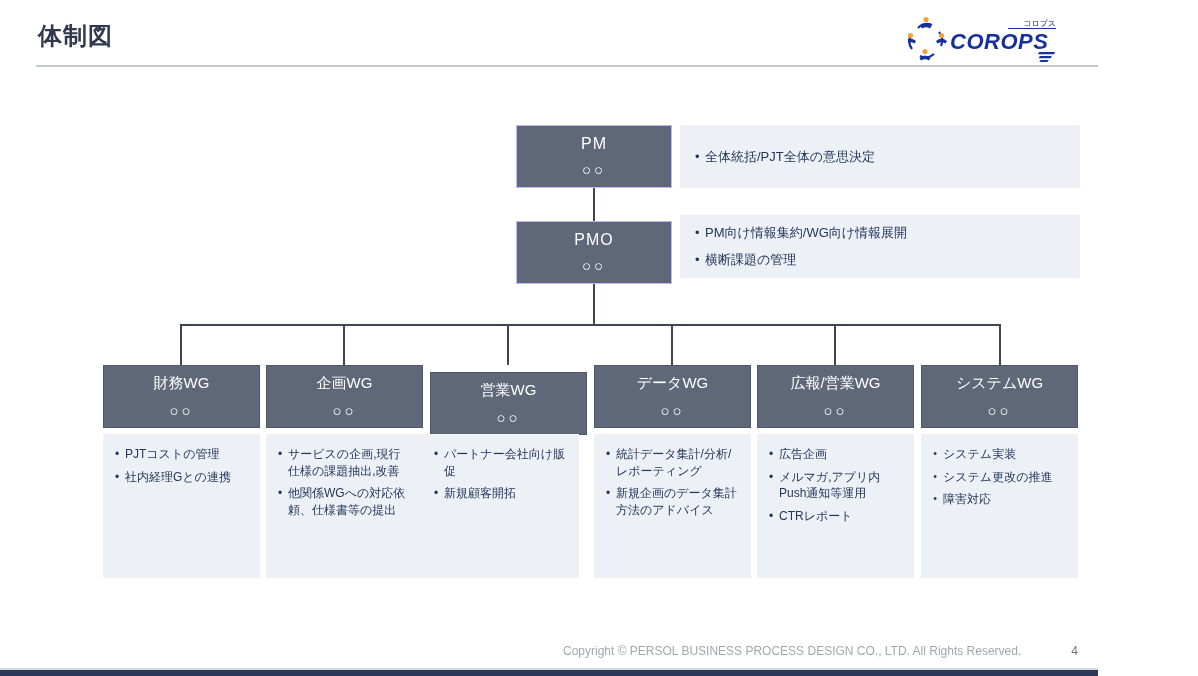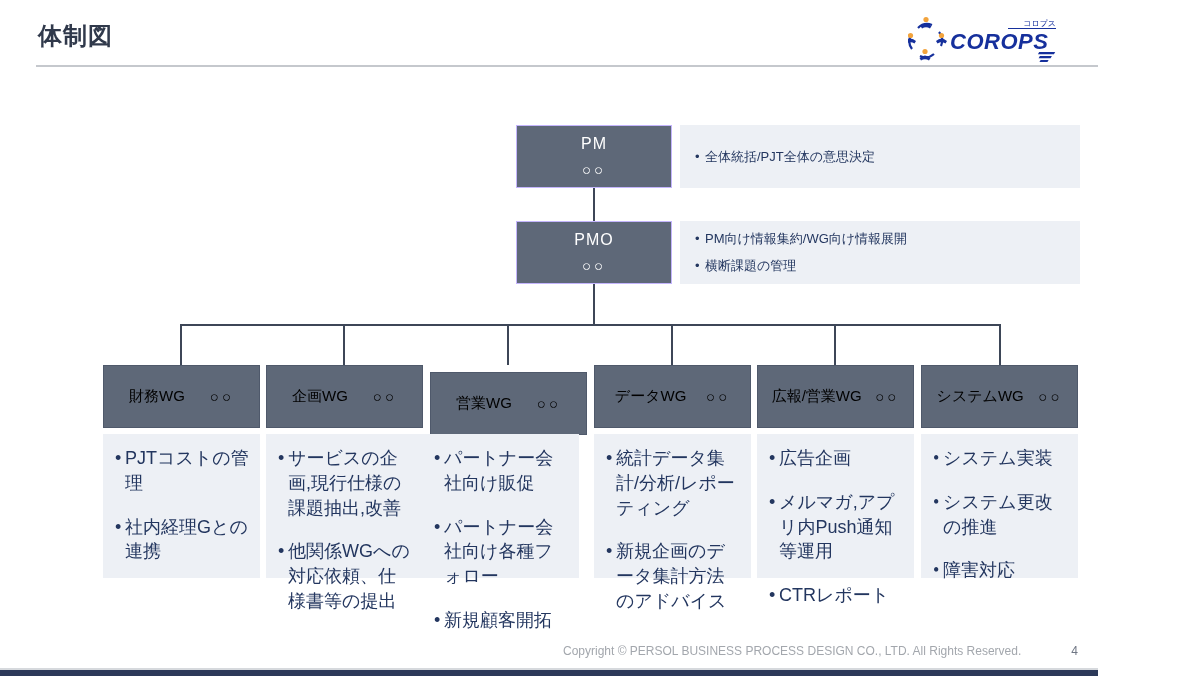--- a/index.html
+++ b/index.html
@@ -25,25 +25,25 @@
     padding:6px 14px;color:#23365f;font-size:13px;}
 
   .bullet{position:relative;padding-left:11px;line-height:1.38;}
   .bullet::before{content:"\2022";position:absolute;left:1px;top:0;}
 
   
   .conn{position:absolute;background:#3d4657;}
 
   
   .wg-box{position:absolute;top:365px;width:157px;height:63px;background:#5e6878;border:1px solid #4f596b;
-    box-sizing:border-box;display:flex;flex-direction:row;align-items:center;justify-content:space-evenly;color:#000000;}
+    box-sizing:border-box;display:flex;flex-direction:column;align-items:center;justify-content:space-evenly;color:#ffffff;}
   .wg-title{font-size:15px;}
   .wg-member{font-size:15px;letter-spacing:3px;}
   .wg-panel{position:absolute;top:434px;width:157px;height:144px;background:#edf0f5;box-sizing:border-box;
-    padding:12px 11px 10px 11px;display:flex;flex-direction:column;gap:19px;color:#23365f;font-size:18px;}
+    padding:12px 11px 10px 11px;display:flex;flex-direction:column;gap:6px;color:#23365f;font-size:12px;}
 
   
   .footer{position:absolute;top:644px;right:20px;display:flex;align-items:center;gap:50px;}
   .footer-copyright{font-size:12px;color:#a3a7ad;}
   .footer-page{font-size:12px;color:#6f7684;}
   .bar-gray{position:absolute;left:0;bottom:6px;width:100%;height:2px;background:#d6d9dd;}
   .bar-navy{position:absolute;left:0;bottom:0;width:100%;height:6px;background:#2c3959;}
 </style>
 </head>
 <body>
@@ -89,21 +89,21 @@
     <div class="notes-panel" style="top:125px;">
         <div class="bullet">全体統括/PJT全体の意思決定</div>
       </div>
 
     <div class="conn" style="left:593px;top:188px;width:2px;height:33px;"></div>
 
     <div class="node-box" style="left:516px;top:221px;">
       <div class="node-title">PMO</div>
       <div class="node-member">○○</div>
     </div>
-    <div class="notes-panel" style="top:221px;">
+    <div class="notes-panel" style="top:215px;">
         <div class="bullet">PM向け情報集約/WG向け情報展開</div>
         <div class="bullet">横断課題の管理</div>
       </div>
 
     <div class="conn" style="left:593px;top:284px;width:2px;height:41px;"></div>
     <div class="conn" style="left:181px;top:324px;width:820px;height:2px;"></div>
     <div class="conn" style="left:180px;top:324px;width:2px;height:41px;"></div>
     <div class="conn" style="left:343px;top:324px;width:2px;height:41px;"></div>
     <div class="conn" style="left:507px;top:324px;width:2px;height:41px;"></div>
     <div class="conn" style="left:671px;top:324px;width:2px;height:41px;"></div>
@@ -133,21 +133,20 @@
           </div>
   </div>
 
   <div>
     <div class="wg-box" style="left: 430px; margin-top: 7px;">
       <div class="wg-title">営業WG</div>
       <div class="wg-member">○○</div>
     </div>
     <div class="wg-panel" style="left: 422px;">
             <div class="bullet">パートナー会社向け販促</div>
-            <div class="bullet">パートナー会社向け各種フォロー</div>
             <div class="bullet">新規顧客開拓</div>
           </div>
   </div>
 
   <div>
     <div class="wg-box" style="left: 594px;">
       <div class="wg-title">データWG</div>
       <div class="wg-member">○○</div>
     </div>
     <div class="wg-panel" style="left: 594px;">

